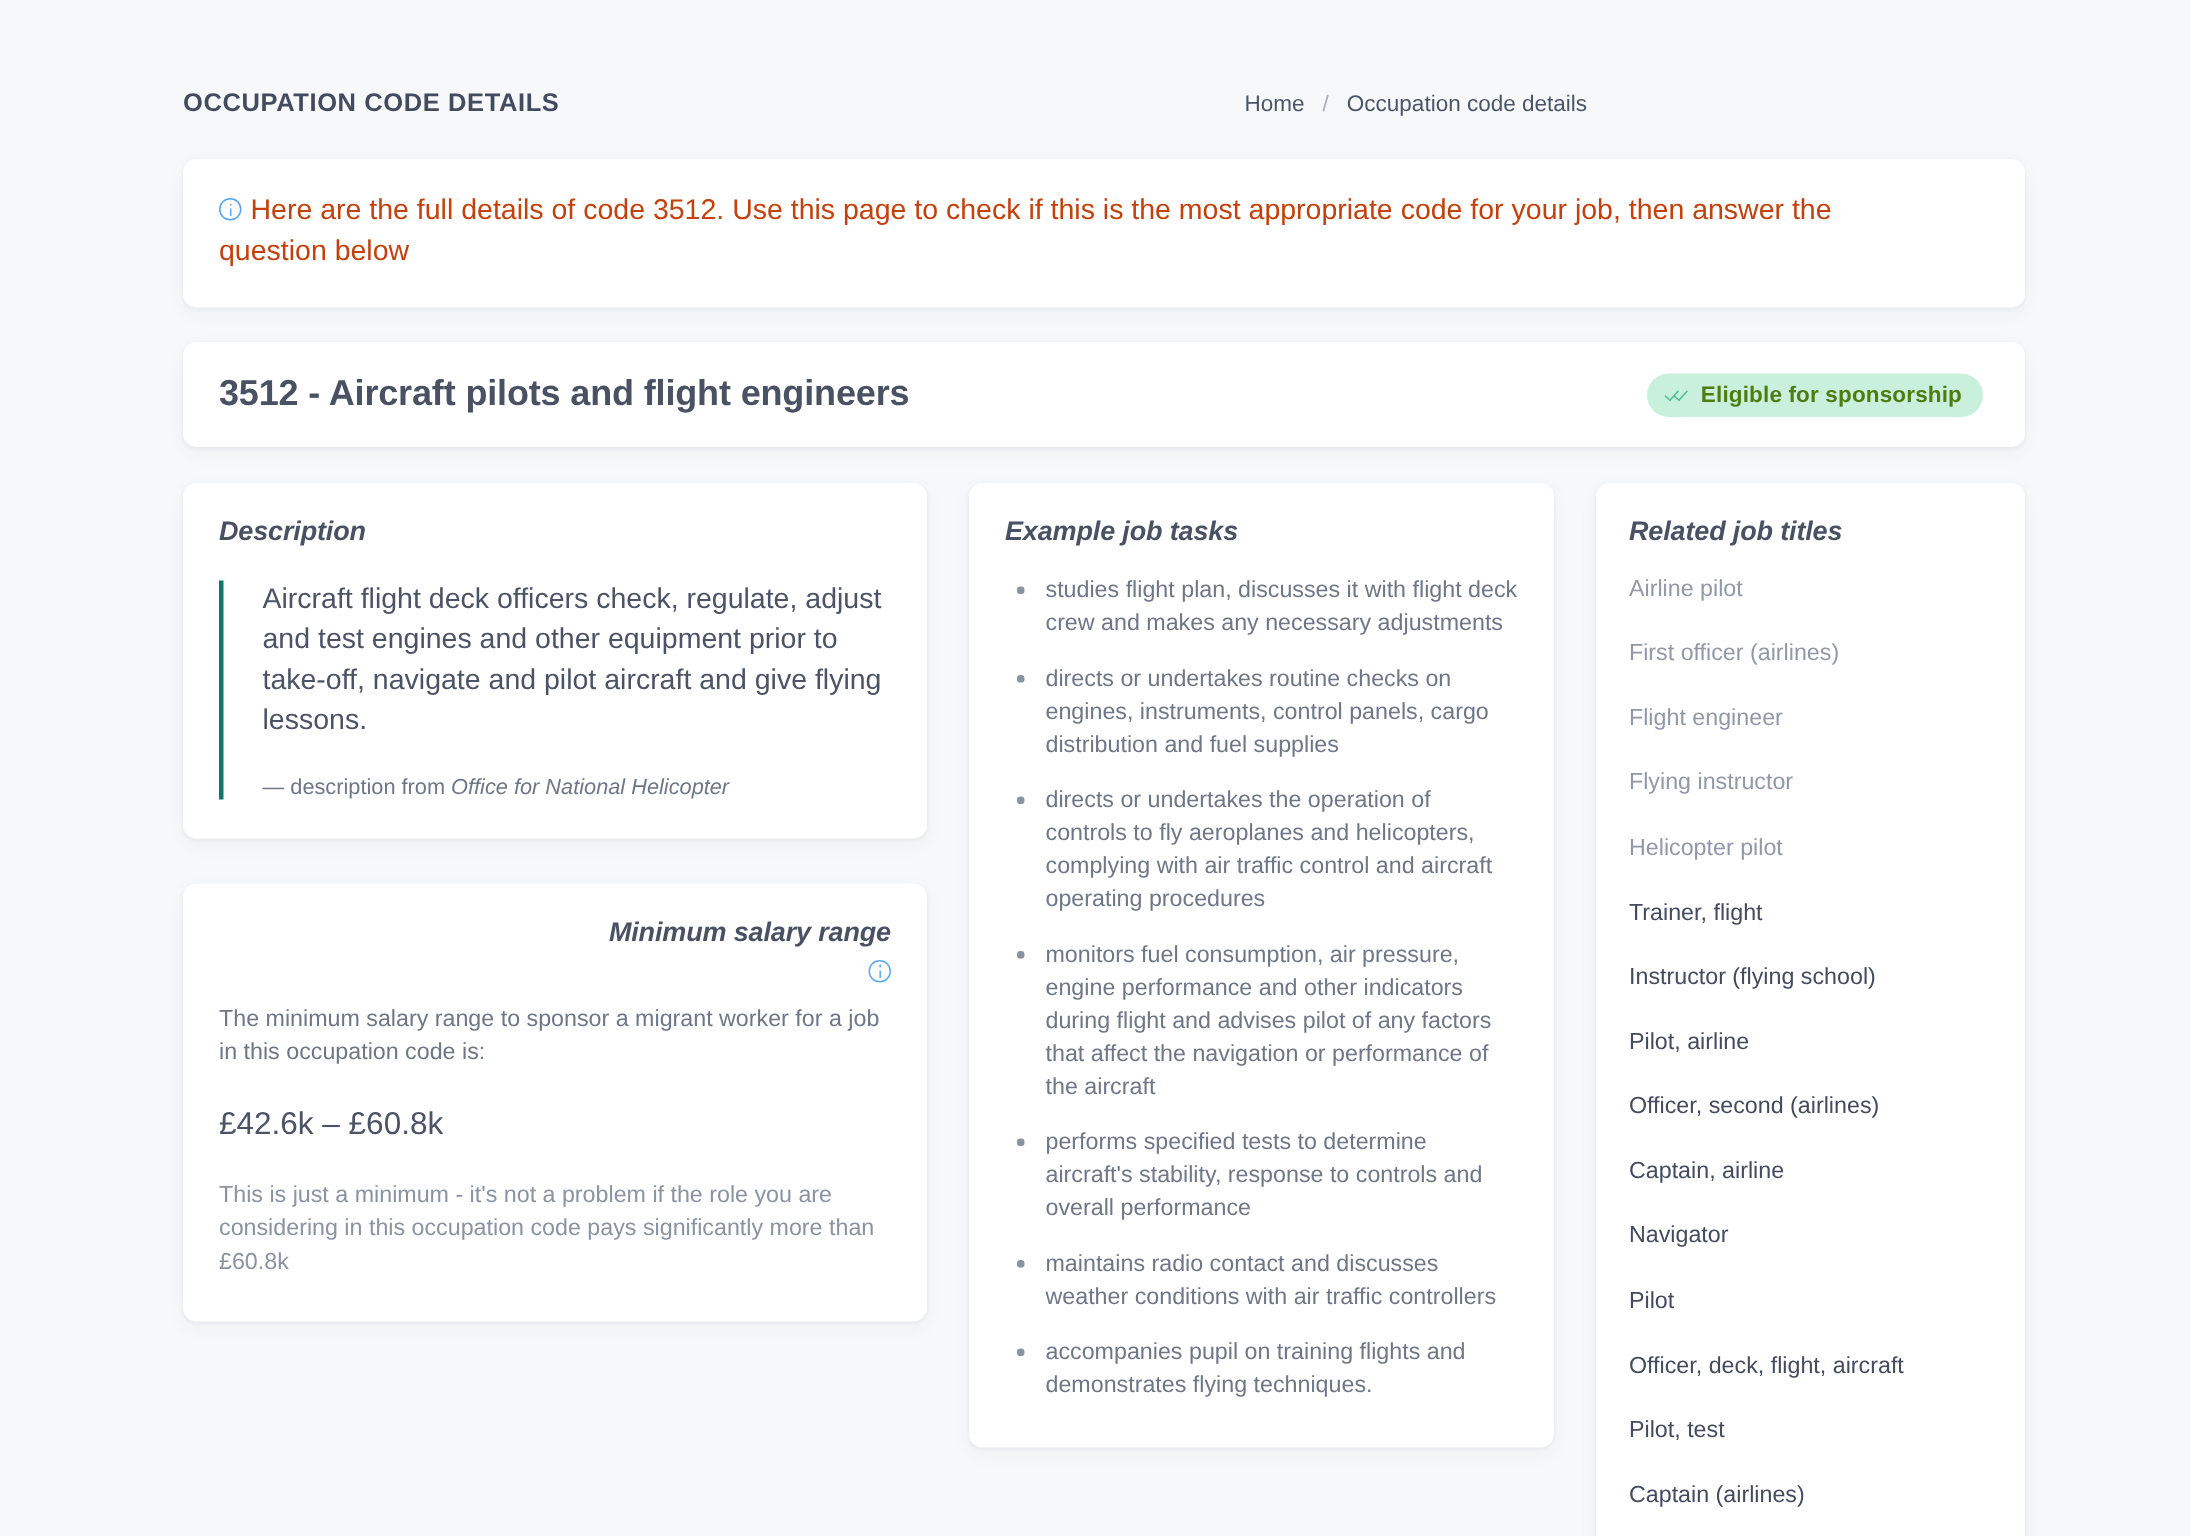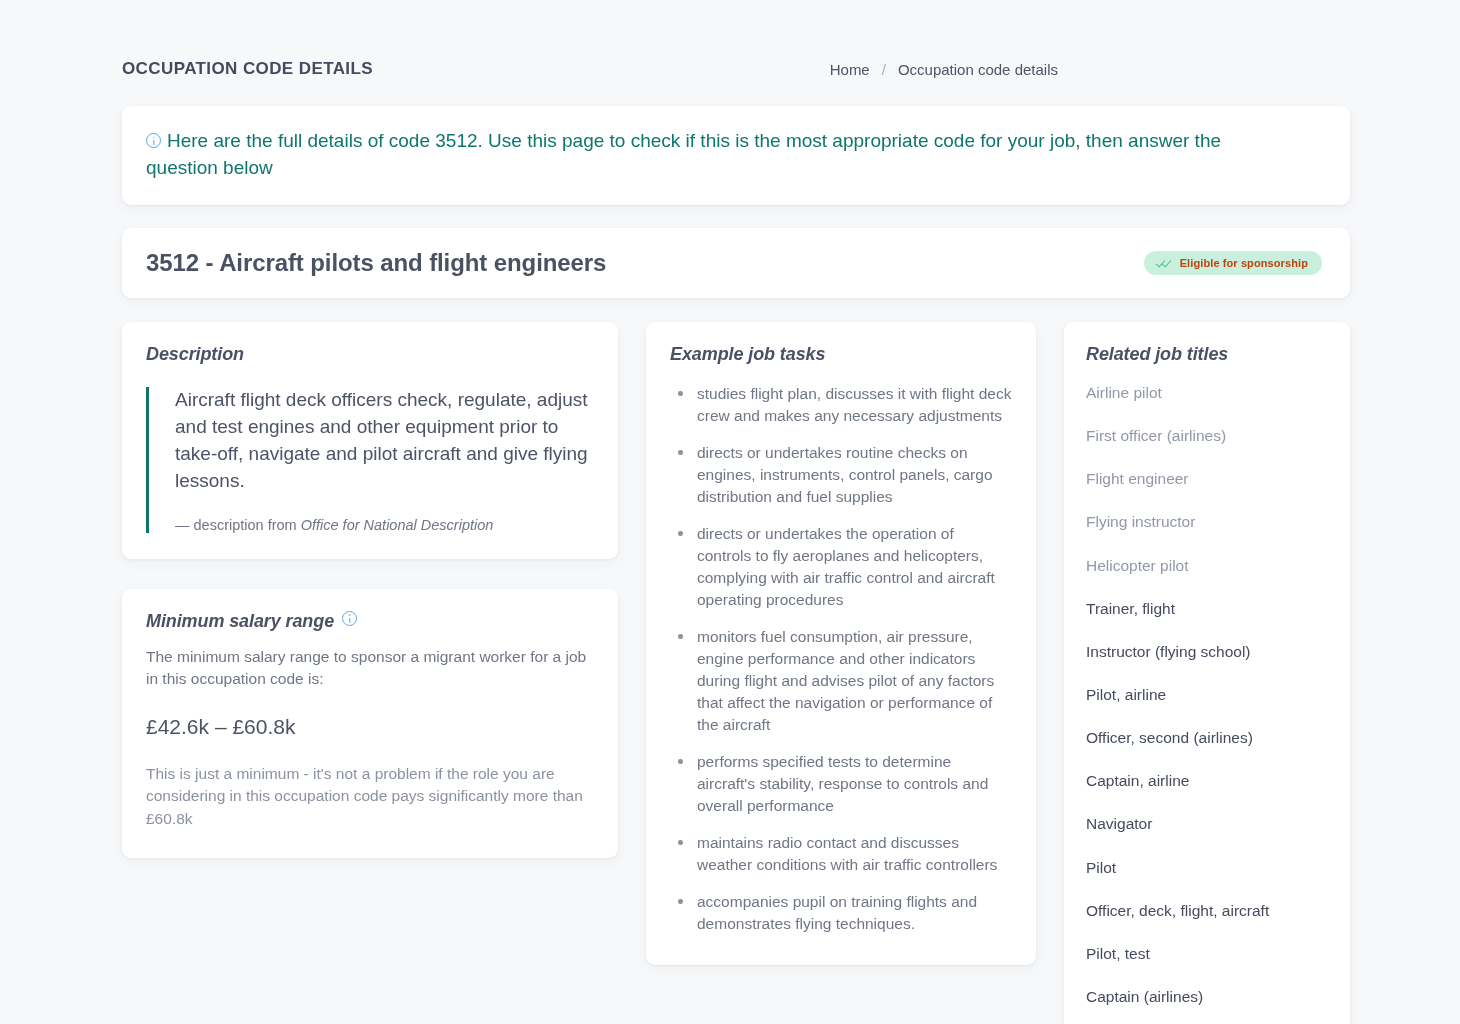--- a/index.html
+++ b/index.html
@@ -63,21 +63,21 @@
   
   .alert-card {
     position: absolute;
     top: 106px;
     left: 122px;
     width: 1228px;
     min-height: 96px;
     padding: 22px 24px 24px 24px;
   }
   .alert-text {
-    color: #0f766e;
+    color: #c2410c;
     font-size: 19px;
     line-height: 1.4;
     max-width: 1140px;
   }
   .info-glyph {
     display: inline-block;
     width: 15px;
     height: 15px;
     border: 1.4px solid #55a6ef;
     border-radius: 50%;
@@ -122,24 +122,24 @@
     font-size: 24px;
     font-weight: bold;
     color: #4a5163;
     letter-spacing: -0.1px;
   }
   .badge {
     display: inline-flex;
     align-items: center;
     gap: 7px;
     background: #c9f0dd;
-    color: #c2410c;
+    color: #4d7c0f;
     border-radius: 20px;
     padding: 6px 14px 6px 12px;
-    font-size: 11px;
+    font-size: 15px;
     font-weight: bold;
     letter-spacing: 0.1px;
     justify-content: space-between;
   }
   .dblcheck {
     display: inline-block;
     width: 17px;
     height: 11px;
     position: relative;
     flex: none;
@@ -204,22 +204,23 @@
   }
   .desc-source em { font-style: italic; }
 
   
   .salary-card {
     margin-top: 30px;
     padding: 22px 24px 28px 24px;
   }
   .salary-head {
     display: flex;
-    align-items: flex-start;
+    align-items: flex-end;
     gap: 8px;
+    flex-direction: column;
   }
   .info-circle {
     display: inline-block;
     width: 15px;
     height: 15px;
     border: 1.4px solid #5aaaf0;
     border-radius: 50%;
     position: relative;
   }
   .info-circle::before {
@@ -335,21 +336,21 @@
     </div>
   </div>
 
   <div class="col-left">
 
     <div class="card desc-card">
       <div class="sec-title">Description</div>
       <div class="desc-quote">
         <div class="desc-body">Aircraft flight deck officers check, regulate, adjust and test engines and other equipment prior to take-off, navigate and pilot aircraft and give flying lessons.</div>
         <div class="desc-source">
-          <span>— description from </span><em>Office for National Description</em>
+          <span>— description from </span><em>Office for National Helicopter</em>
         </div>
       </div>
     </div>
 
     <div class="card salary-card">
       <div class="salary-head">
         <span class="sec-title">Minimum salary range</span>
         <span class="info-circle"></span>
       </div>
       <div class="salary-lead">The minimum salary range to sponsor a migrant worker for a job in this occupation code is:</div>

